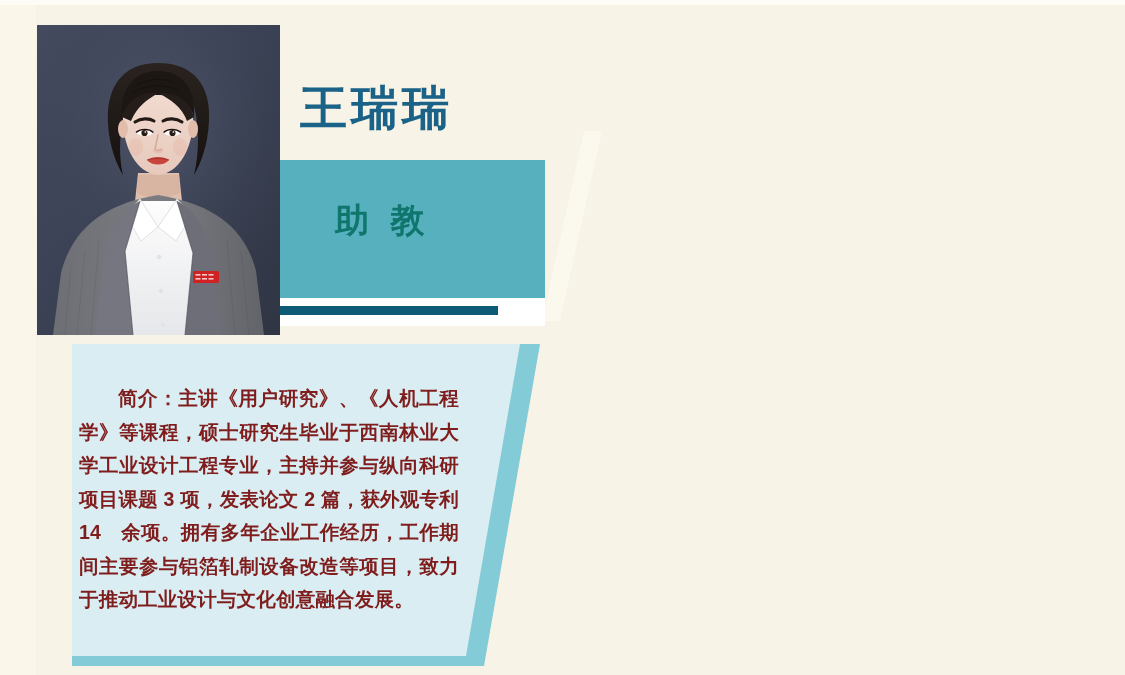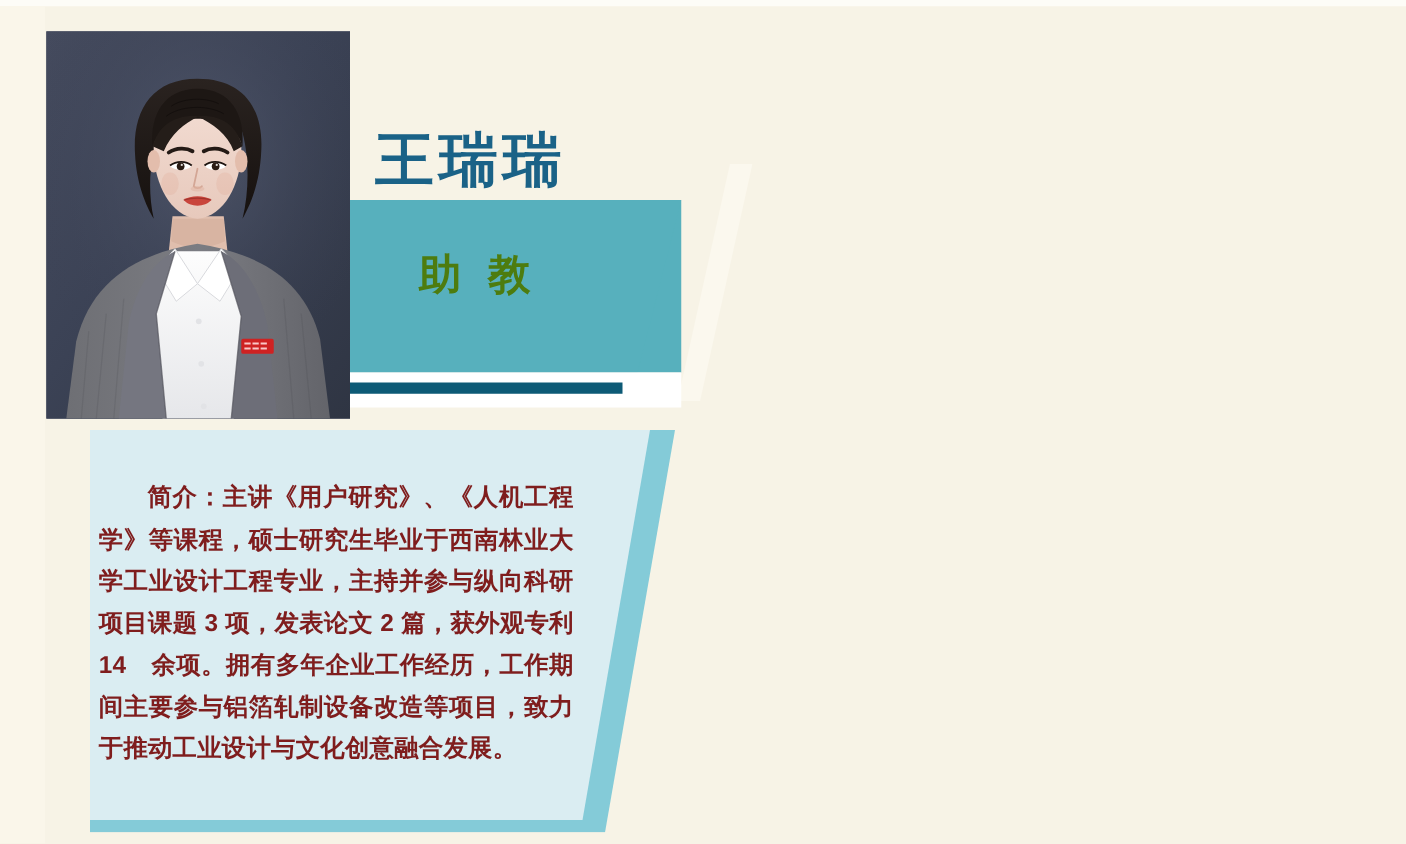--- a/index.html
+++ b/index.html
@@ -75,31 +75,30 @@
   .name {
     position: absolute;
     left: 300px;
     top: 84px;
     font-size: 47px;
     font-weight: bold;
     letter-spacing: 4px;
     color: #1a6287;
     white-space: nowrap;
     line-height: 1;
-    margin-top: 20px;
   }
 
   .role {
     position: absolute;
     left: 335px;
     top: 203px;
     font-size: 34px;
     font-weight: bold;
     letter-spacing: 6px;
-    color: #4d7c0f;
+    color: #0f766e;
     white-space: nowrap;
     line-height: 1;
   }
 
   
   .under-strip {
     position: absolute;
     left: 280px;
     top: 298px;
     width: 265px;

